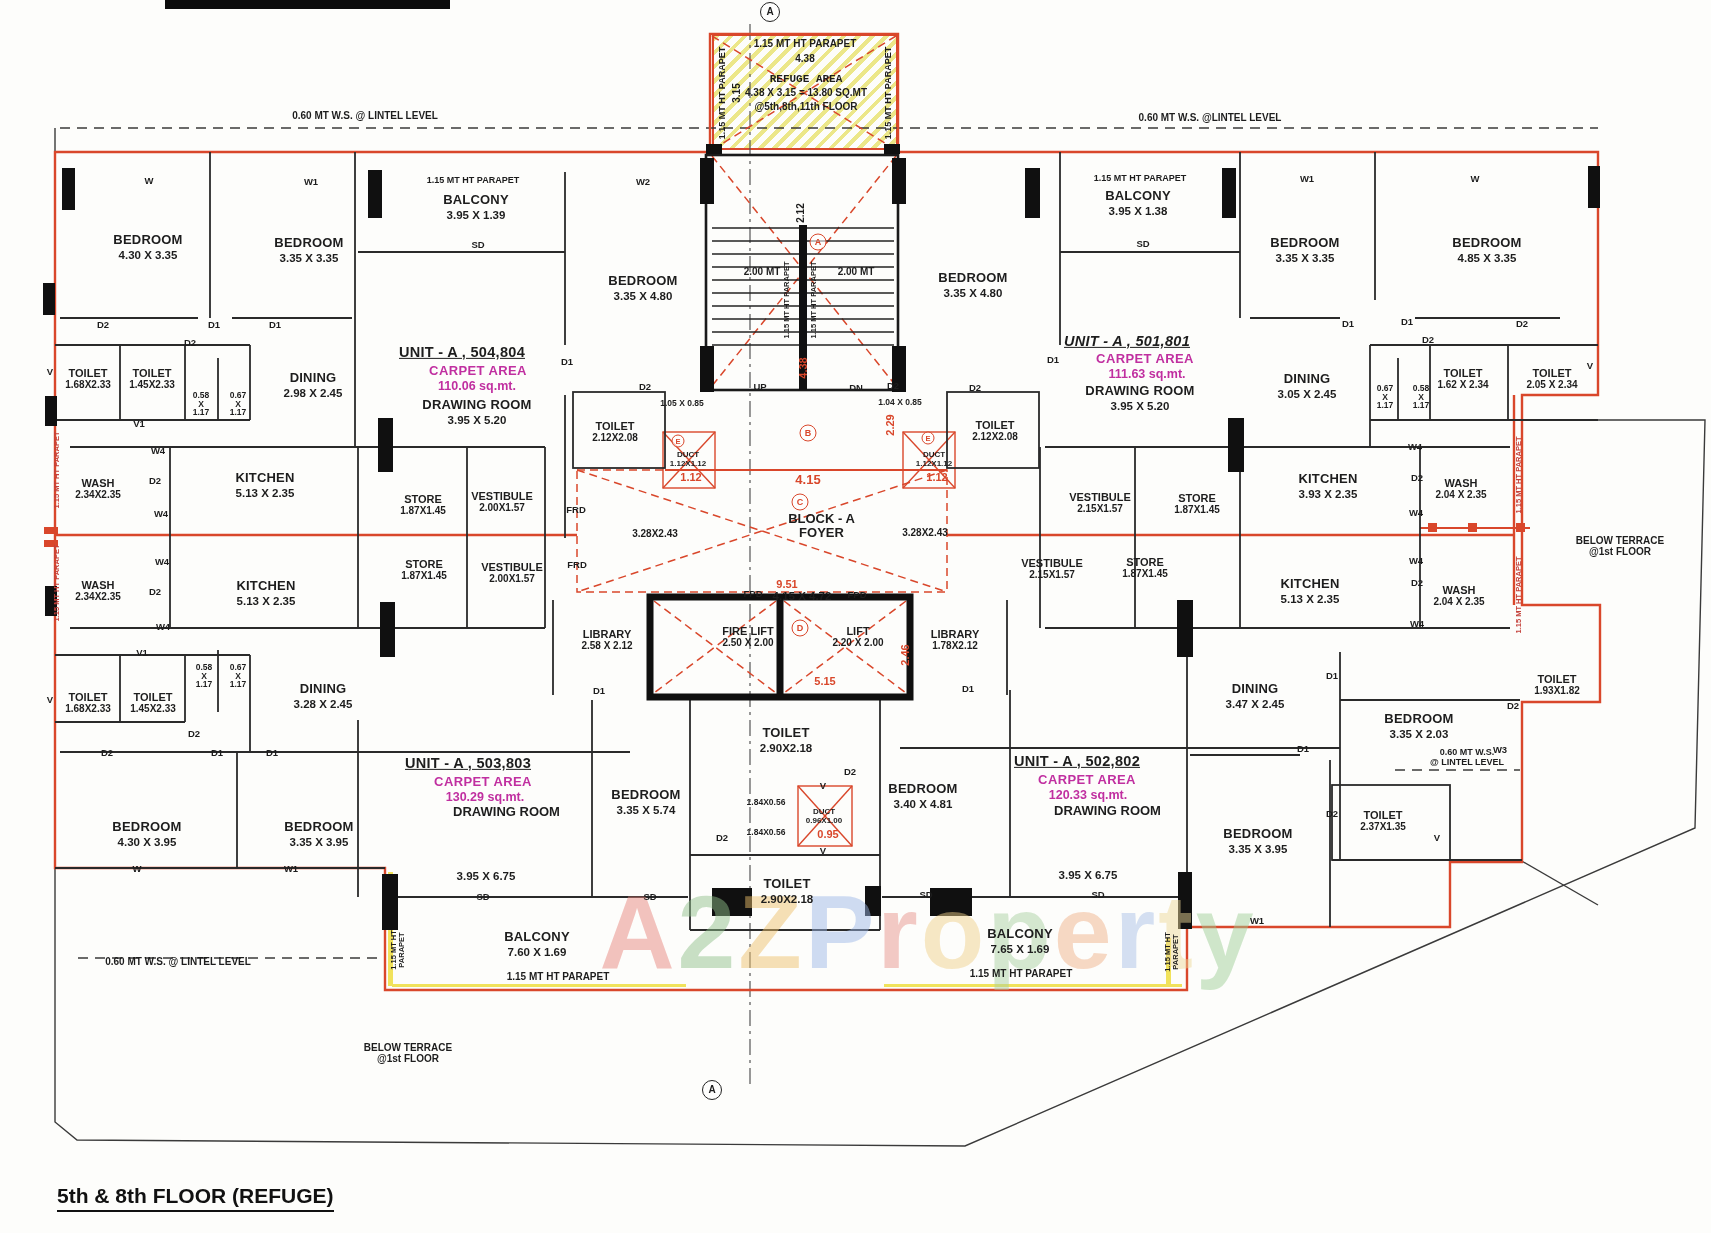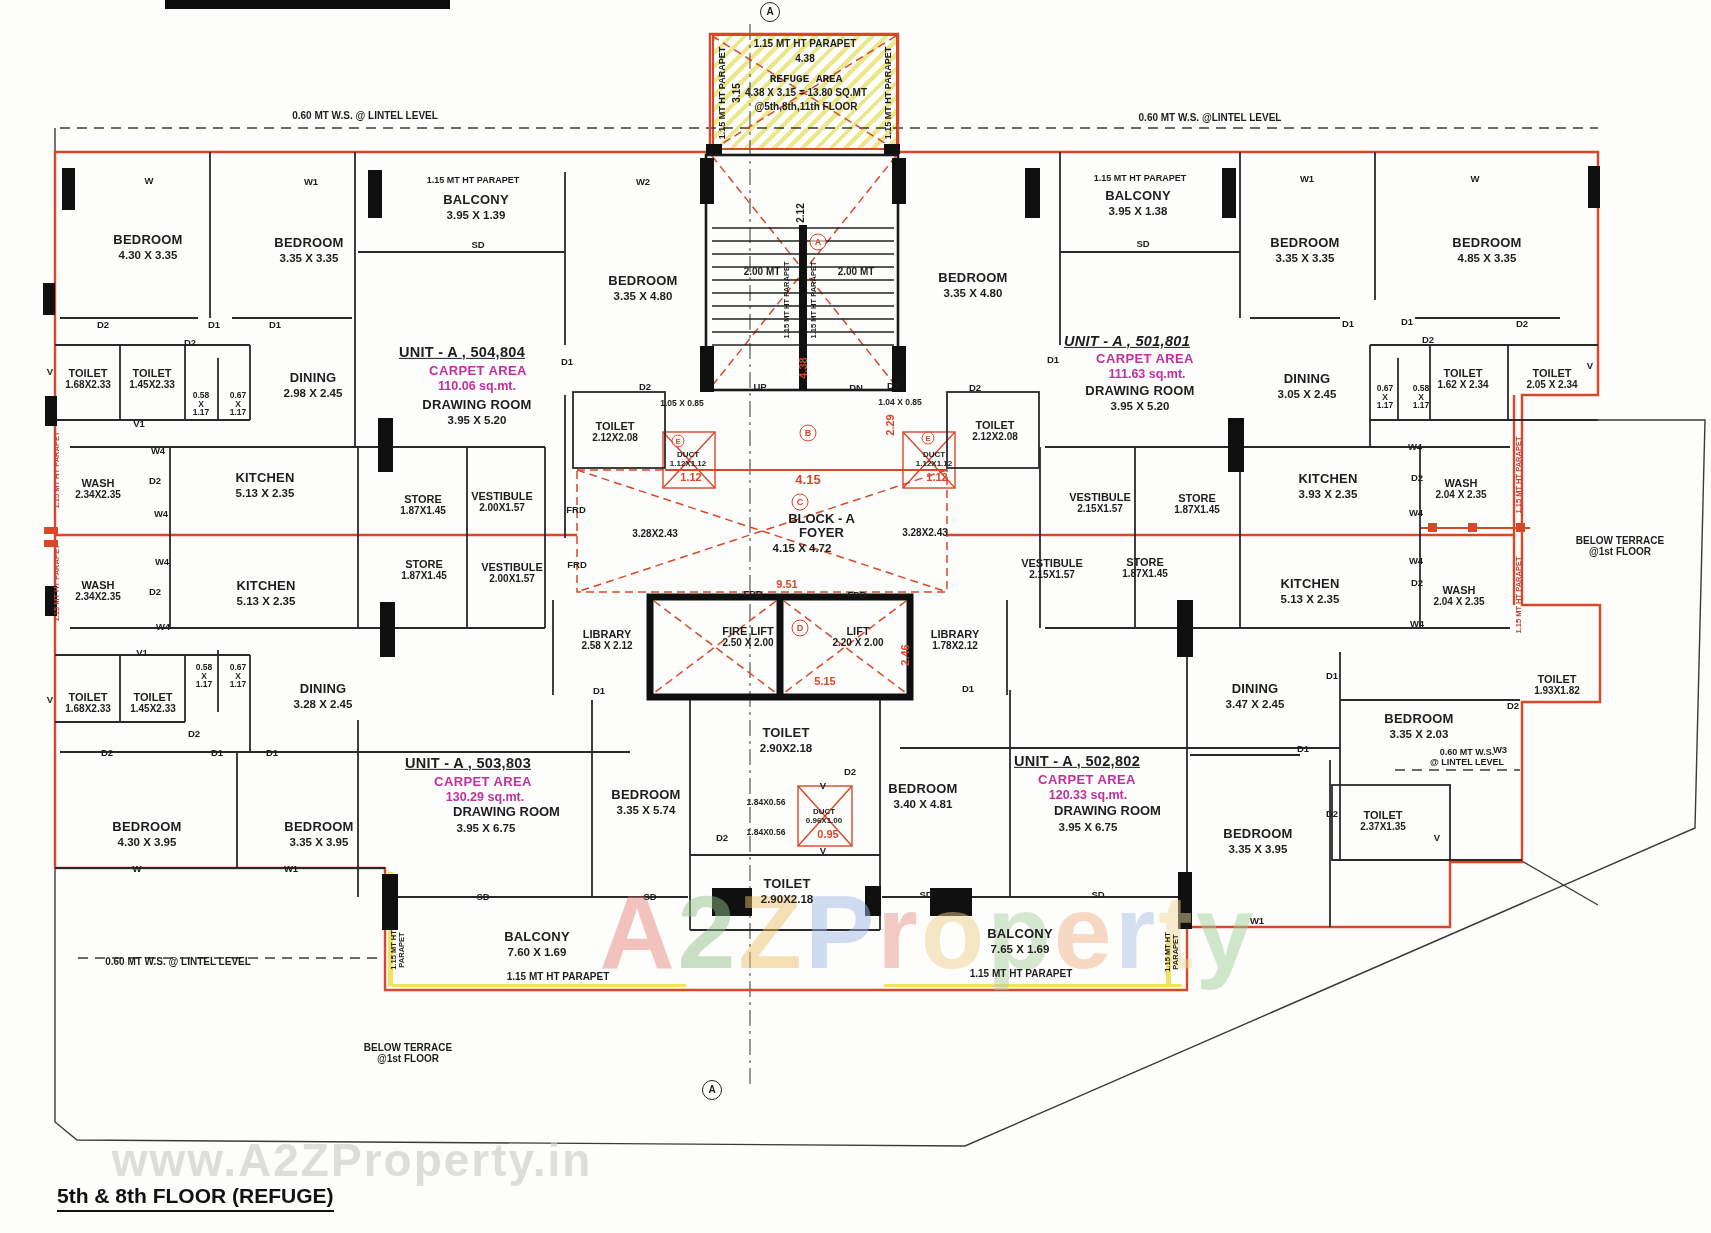--- a/index.html
+++ b/index.html
@@ -15,21 +15,21 @@
   .rm .l1{font-size:13px;font-weight:700;letter-spacing:.2px;}
   .rm .l2{font-size:11.5px;font-weight:600;margin-top:1px;}
   .rm-s .l1{font-size:11px;font-weight:700;}
   .rm-s .l2{font-size:10px;font-weight:600;}
   .tag{font-size:9.5px;font-weight:700;}
   .tiny{font-size:8.5px;font-weight:600;white-space:nowrap;}
   .tiny3{font-size:8.5px;font-weight:700;line-height:1;}
   .tinyduct{font-size:8px;font-weight:700;line-height:1.08;}
   .dim{font-size:10px;font-weight:600;}
   .t13{font-size:13px;font-weight:700;white-space:nowrap;padding-left:39px;}
-  .t12{font-size:11.5px;font-weight:600;white-space:nowrap;}
+  .t12{font-size:11.5px;font-weight:600;white-space:nowrap;margin-top:48px;}
   .par{font-size:10px;font-weight:700;white-space:nowrap;}
   .par-s{font-size:9px;font-weight:700;white-space:nowrap;}
   .par-vt{font-size:7.5px;font-weight:700;line-height:1.05;white-space:pre;}
   .red{color:#d9472b;font-size:13px;font-weight:700;}
   .red-s{color:#d9472b;font-size:11px;font-weight:700;}
   .red-t{color:#c4403a;}
   .mag{color:#c02fa0;font-size:13px;font-weight:700;letter-spacing:.4px;white-space:nowrap;}
   .mag2{color:#c02fa0;font-size:12.5px;font-weight:600;white-space:nowrap;}
   .unit{font-size:14.5px;font-weight:700;text-decoration:underline;white-space:nowrap;letter-spacing:.3px;}
   .refb{font-size:11px;font-weight:700;font-family:Liberation Mono, monospace;}
@@ -247,21 +247,20 @@
         <rect x="45" y="586" width="12" height="30"></rect>
       <rect x="382" y="874" width="16" height="56"></rect>
         <rect x="1178" y="872" width="14" height="57"></rect>
       <rect x="712" y="888" width="40" height="28"></rect>
         <rect x="930" y="888" width="42" height="28"></rect>
       <rect x="865" y="886" width="16" height="30"></rect>
     </g>
   </svg>
 
   <div class="wm-logo" id="wm-logo"><span style="color: rgb(232, 131, 122);">A</span><span style="color: rgb(143, 192, 138);">2</span><span style="color: rgb(238, 192, 106);">Z</span><span style="color: rgb(157, 184, 232);">P</span><span style="color: rgb(232, 146, 138);">r</span><span style="color: rgb(240, 208, 138);">o</span><span style="color: rgb(168, 208, 160);">p</span><span style="color: rgb(240, 176, 136);">e</span><span style="color: rgb(168, 192, 232);">r</span><span style="color: rgb(238, 216, 152);">t</span><span style="color: rgb(158, 207, 150);">y</span></div>
-  <div class="wm-www">www.A2ZProperty.in</div>
 
 
   <div class="title">5th &amp; 8th FLOOR (REFUGE)</div>
 
   <div id="labels">
       <div class="lbl lintel" style="left: 365px; top: 116px;">0.60 MT W.S. @ LINTEL LEVEL</div>
       <div class="lbl lintel" style="left: 1210px; top: 118px;">0.60 MT W.S. @LINTEL LEVEL</div>
       <div class="lbl par" style="left: 805px; top: 44px;">1.15 MT HT PARAPET</div>
       <div class="lbl dim" style="left: 805px; top: 59px;">4.38</div>
       <div class="lbl refb" style="left: 806px; top: 79px;">REFUGE AREA</div>

